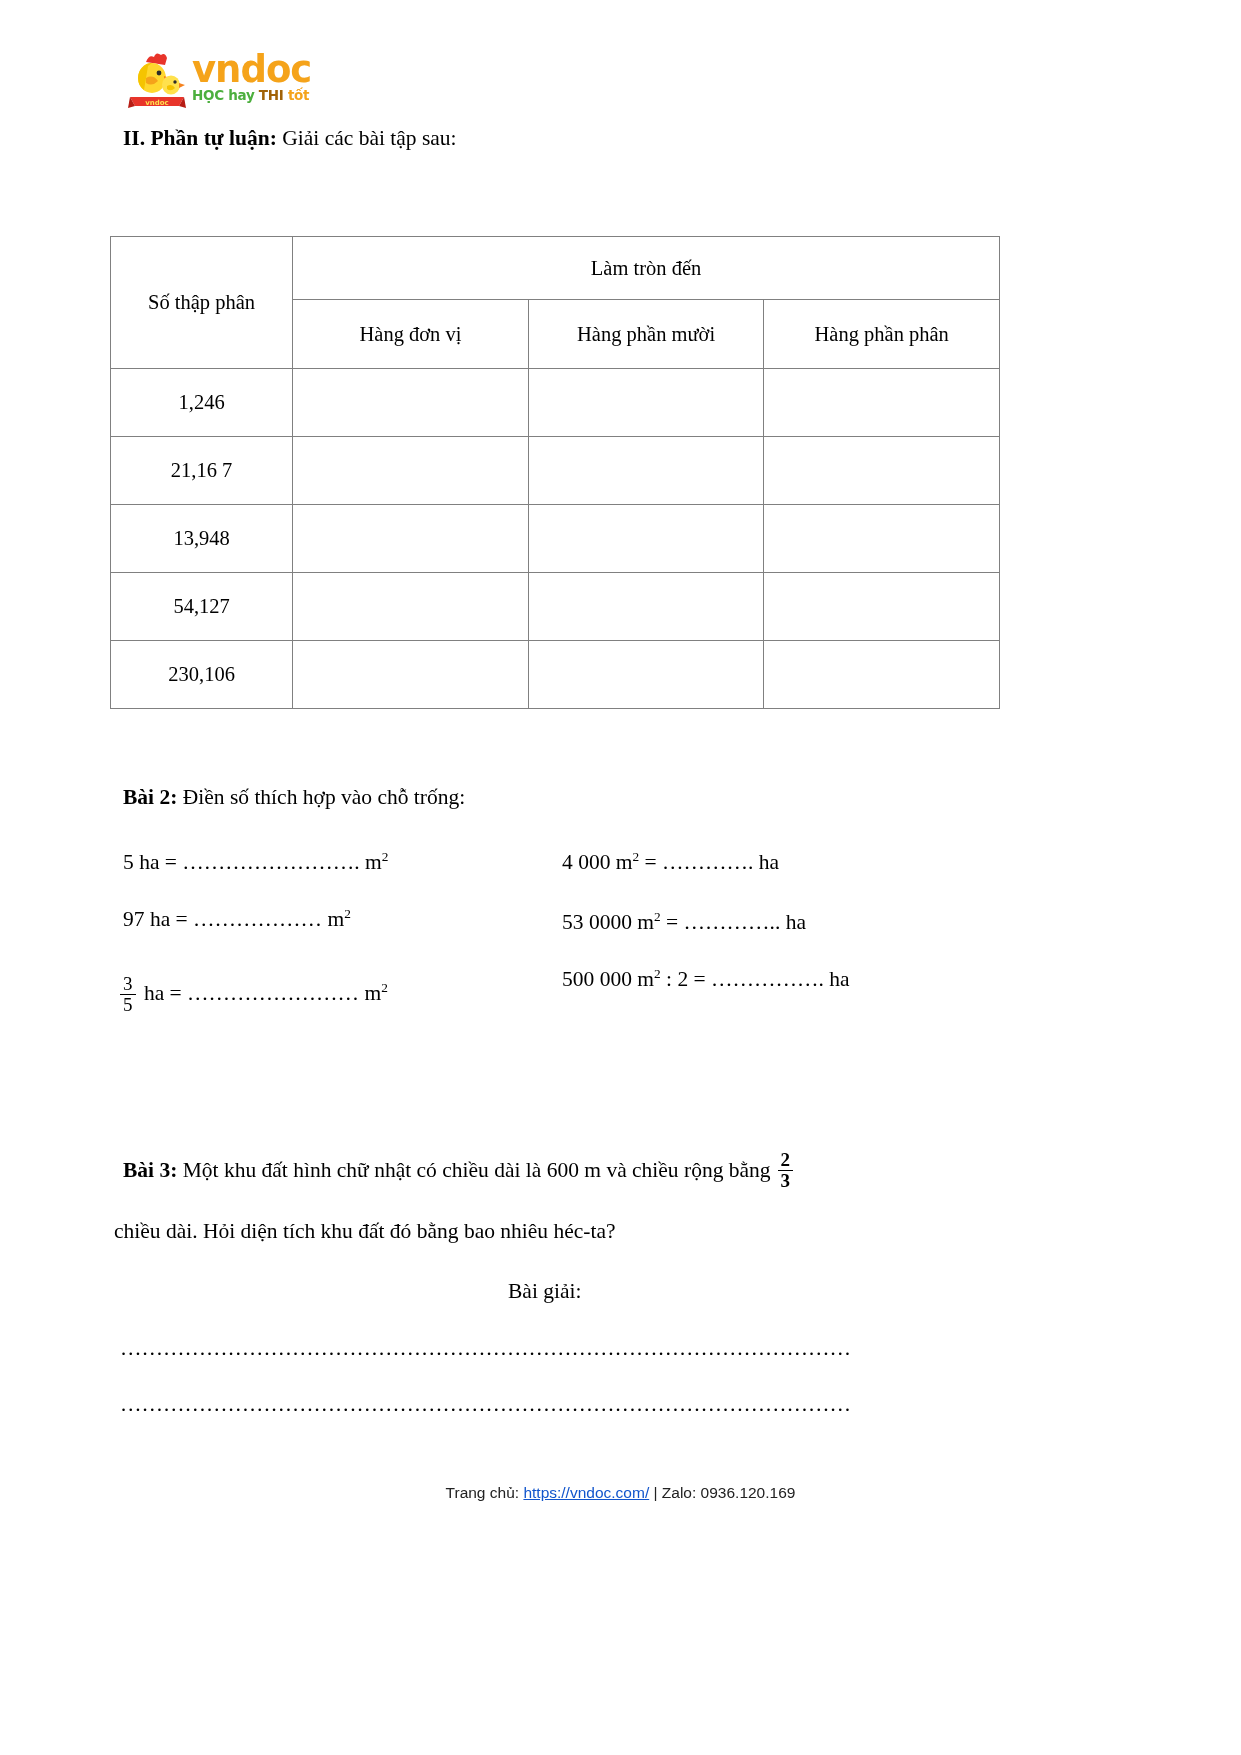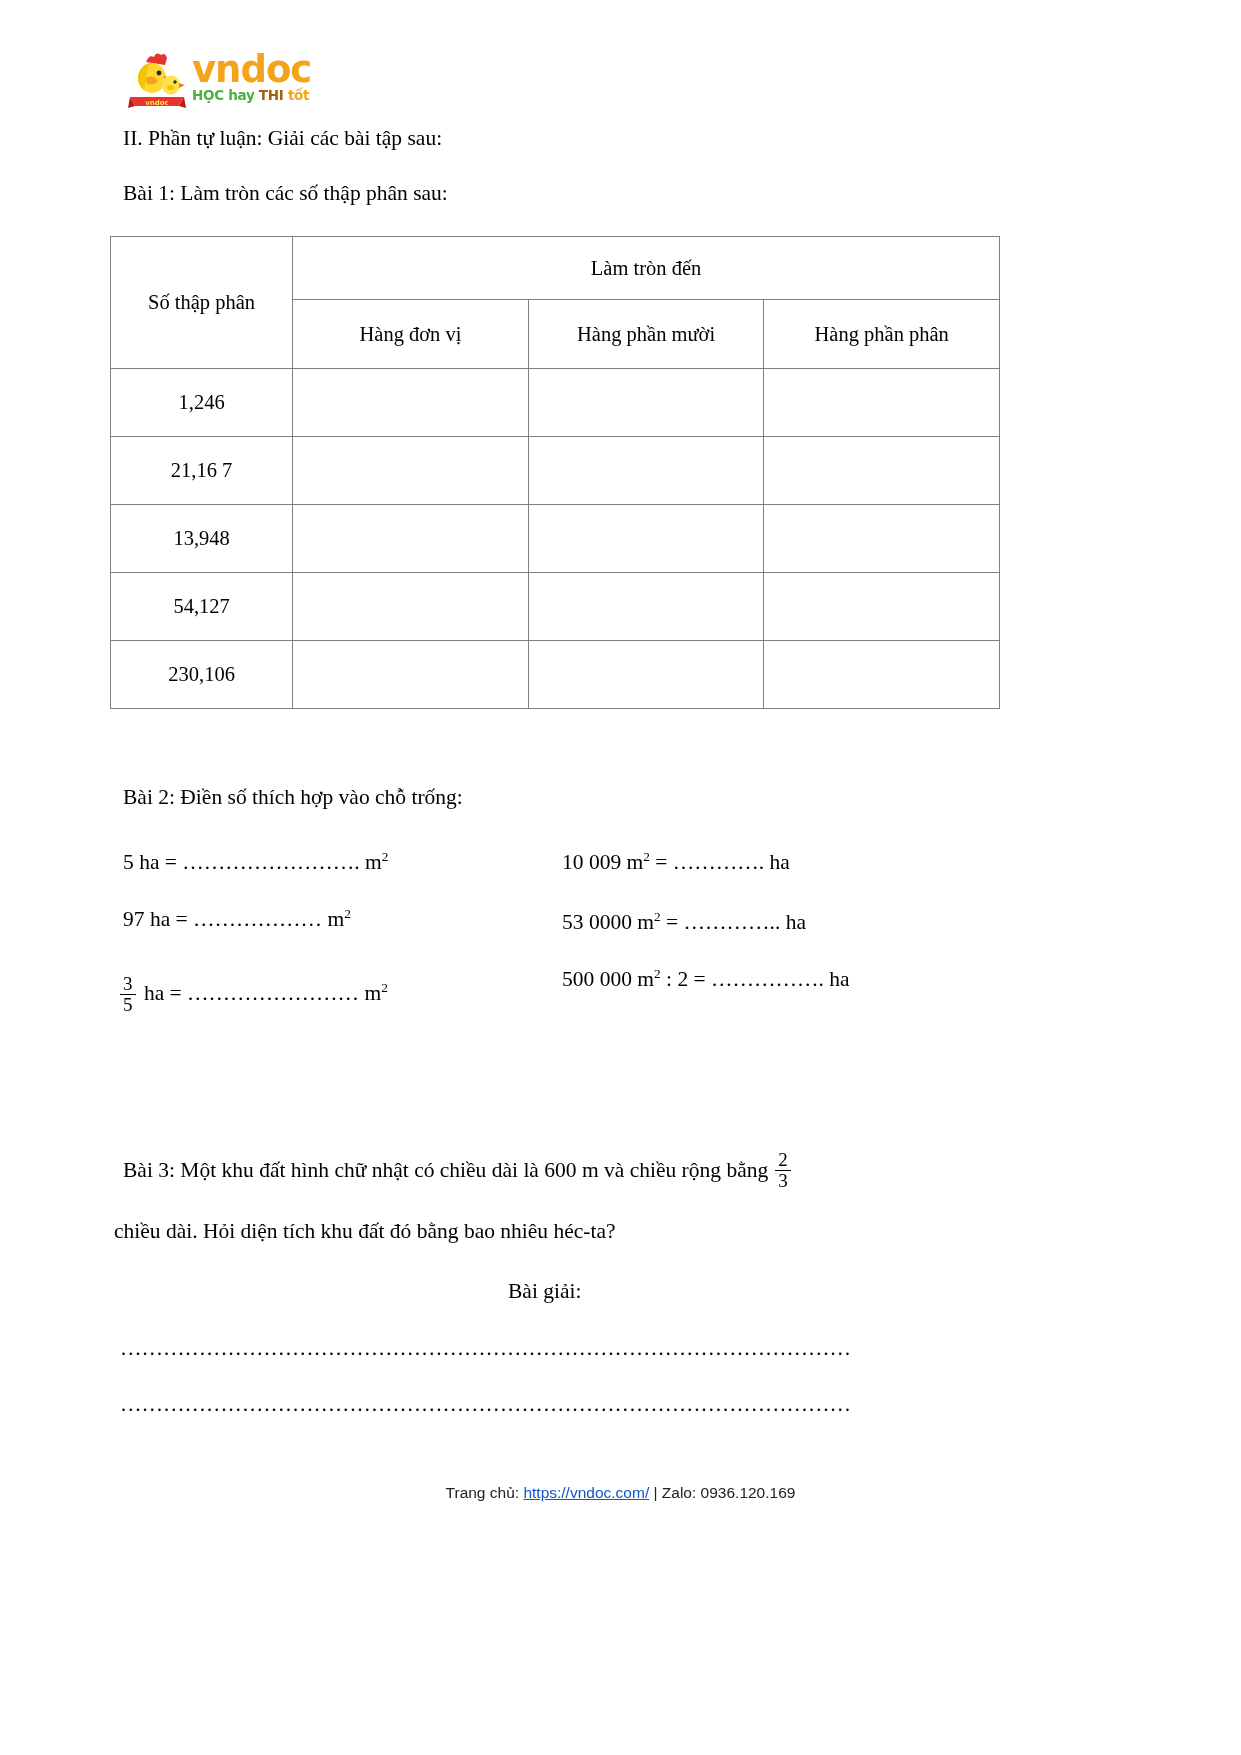--- a/index.html
+++ b/index.html
@@ -65,21 +65,21 @@
   .tag-thi { color: #a16207; }
   .tag-tot { color: #F5A31A; }
 
   
   .line {
     position: absolute;
     font-size: 21.5px;
     line-height: 1.3;
     white-space: nowrap;
   }
-  .b { font-weight: normal; }
+  .b { font-weight: bold; }
   .i { }
 
   
   table.round-table {
     position: absolute;
     left: 110px;
     top: 236px;
     width: 890px;
     border-collapse: collapse;
     font-size: 20.5px;
@@ -168,24 +168,20 @@
       <span class="logo-word">vndoc</span>
       <span class="logo-tag"><span class="tag-hoc">HỌC</span> <span class="tag-hay">hay</span> <span class="tag-thi">THI</span> <span class="tag-tot">tốt</span></span>
     </div>
   </div>
 
   <div class="line" style="left:123px; top:125px;">
     <span class="b">II. Phần tự luận:</span>
     <span class="i">Giải các bài tập sau:</span>
   </div>
 
-  <div class="line" style="left:123px; top:180px;">
-    <span class="b">Bài 1:</span>
-    <span>Làm tròn các số thập phân sau:</span>
-  </div>
 
   <table class="round-table">
     <tbody>
       <tr>
         <td class="cell-sothap" rowspan="2">Số thập phân</td>
         <td class="cell-span" colspan="3">Làm tròn đến</td>
       </tr>
       <tr>
         <td class="cell-sub">Hàng đơn vị</td>
         <td class="cell-sub">Hàng phần mười</td>
@@ -236,21 +232,21 @@
     <span>97 ha = </span><span>………………</span> <span>m</span><sup>2</sup>
   </div>
   <div class="line" style="left:120px; top:975px;">
     <span class="frac">
       <span class="num">3</span>
       <span class="den">5</span>
     </span><span> ha = </span><span>……………………</span> <span>m</span><sup>2</sup>
   </div>
 
   <div class="line" style="left:562px; top:848px;">
-    <span>10 009 m</span><sup>2</sup><span> = </span><span>………….</span><span> ha</span>
+    <span>4 000 m</span><sup>2</sup><span> = </span><span>………….</span><span> ha</span>
   </div>
   <div class="line" style="left:562px; top:908px;">
     <span>53 0000 m</span><sup>2</sup><span> = </span><span>…………..</span><span> ha</span>
   </div>
   <div class="line" style="left:562px; top:965px;font-family:Liberation Serif, serif;">
     <span>500 000 m</span><sup>2</sup><span> : 2 = </span><span>…………….</span><span> ha</span>
   </div>
 
   <div class="line" style="left:123px; top:1152px;">
     <span class="b">Bài 3:</span>

